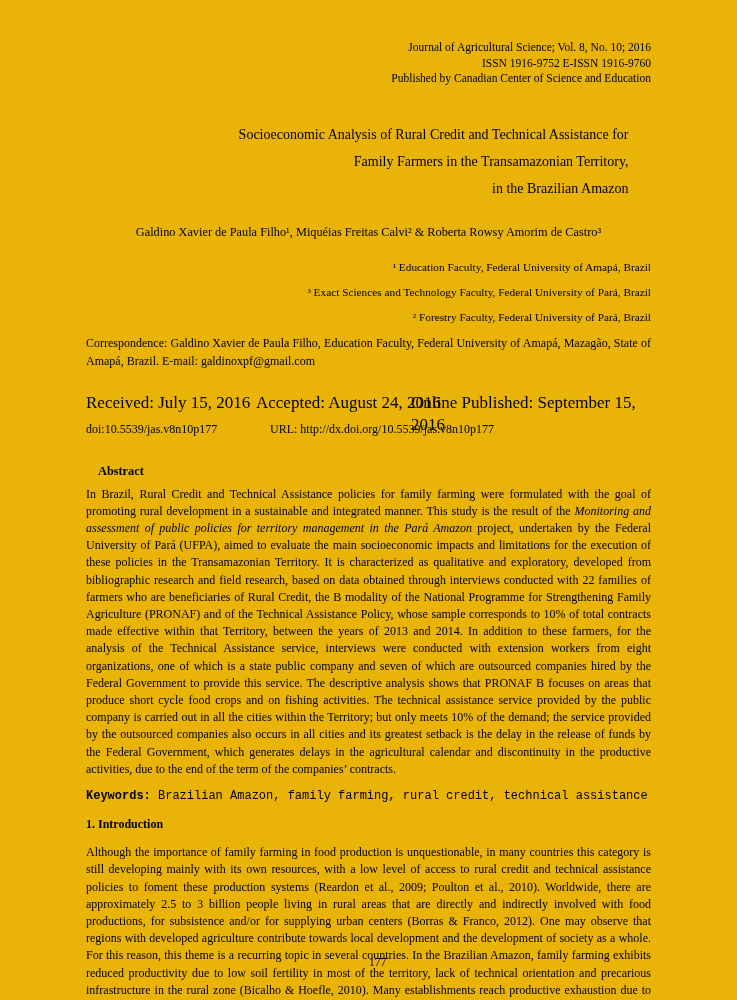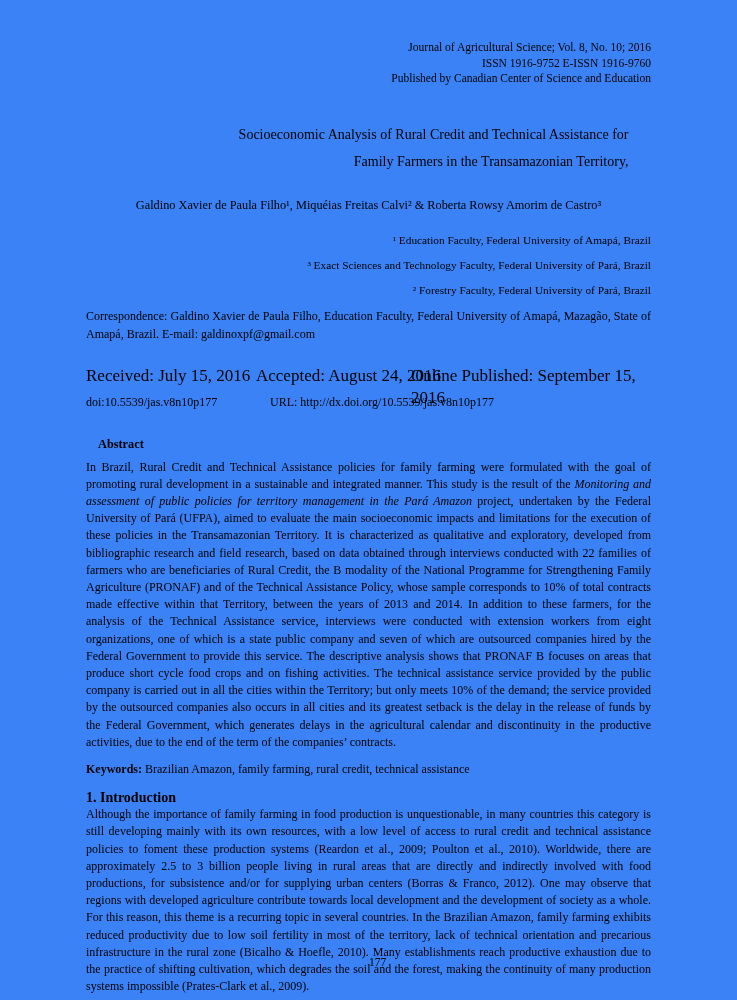--- a/index.html
+++ b/index.html
@@ -3,21 +3,21 @@
 <meta charset="utf-8">
 <style>
   html, body {
     margin: 0;
     padding: 0;
     background: #8c8c8c;
   }
   .page {
     width: 737px;
     height: 1000px;
-    background: #3b82f6;
+    background: #eab308;
     position: relative;
     margin: 0 auto;
     box-sizing: border-box;
     font-family: "Liberation Serif", serif;
     color: #000000;
     overflow: hidden;
   }
   .content {
     position: absolute;
     left: 86px;
@@ -95,26 +95,27 @@
     line-height: 17.2px;
     text-align: justify;
     margin: 0 0 10px 0;
     text-indent: 0;
   }
   .keywords {
     font-size: 12px;
     line-height: 17.2px;
     text-align: justify;
     margin: 6px 0 12px 0;
+    font-family: Liberation Mono, monospace;
   }
   .keywords b { font-weight: bold; }
   .intro-head {
-    font-size: 14px;
+    font-size: 12px;
     font-weight: bold;
-    margin: 4px 0 0 0;
+    margin: 4px 0 12px 0;
   }
   i { font-style: italic; }
 
   .page-number {
     position: absolute;
     left: 0;
     right: 0;
     top: 956px;
     text-align: center;
     font-size: 11.5px;
@@ -129,20 +130,21 @@
 
     <div class="journal-header">
       <div>Journal of Agricultural Science; Vol. 8, No. 10; 2016</div>
       <div>ISSN 1916-9752 E-ISSN 1916-9760</div>
       <div>Published by Canadian Center of Science and Education</div>
     </div>
 
     <div class="title">
       <div>Socioeconomic Analysis of Rural Credit and Technical Assistance for</div>
       <div>Family Farmers in the Transamazonian Territory,</div>
+      <div>in the Brazilian Amazon</div>
     </div>
 
     <div class="authors">Galdino Xavier de Paula Filho¹, Miquéias Freitas Calvi² &amp; Roberta Rowsy Amorim de Castro³</div>
 
     <div class="affil">¹ Education Faculty, Federal University of Amapá, Brazil</div>
     <div class="affil">³ Exact Sciences and Technology Faculty, Federal University of Pará, Brazil</div>
     <div class="affil">² Forestry Faculty, Federal University of Pará, Brazil</div>
 
     <div class="correspondence">Correspondence: Galdino Xavier de Paula Filho, Education Faculty, Federal University of Amapá, Mazagão, State of Amapá, Brazil. E-mail: galdinoxpf@gmail.com</div>
 

